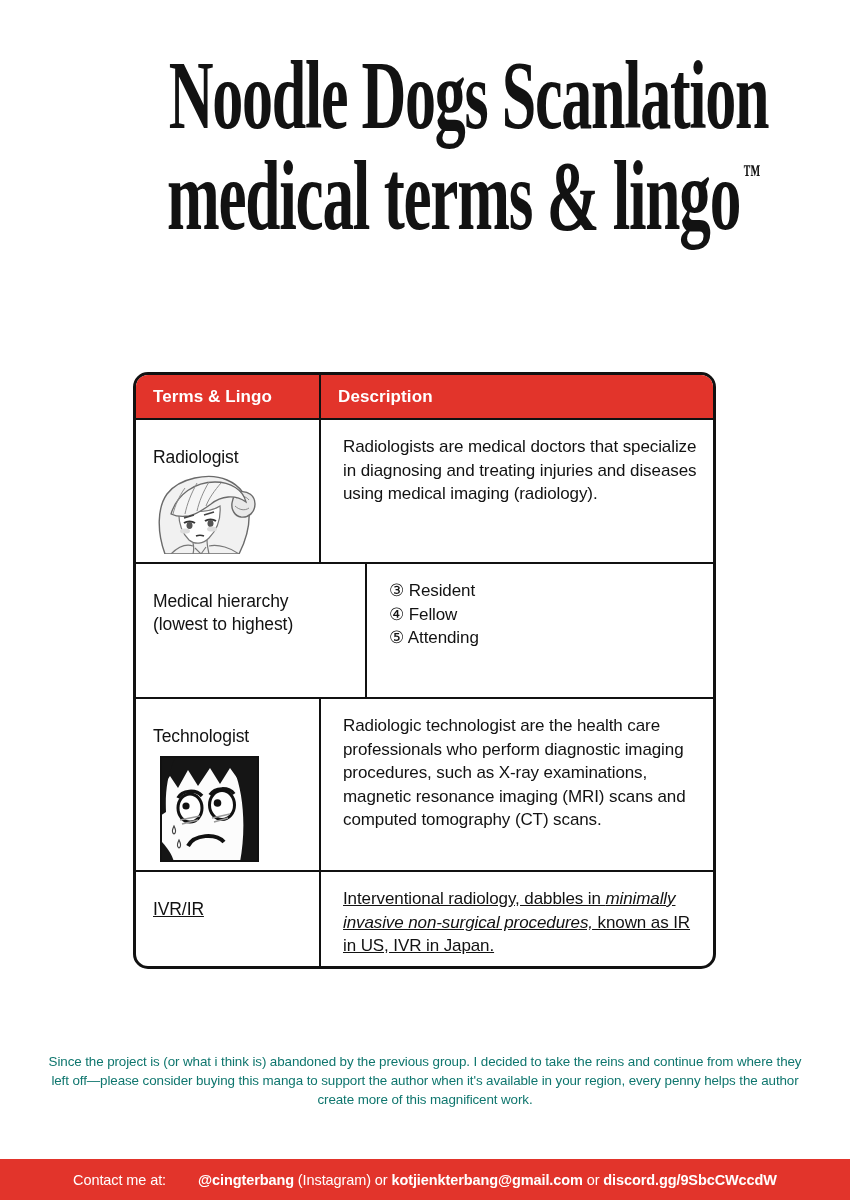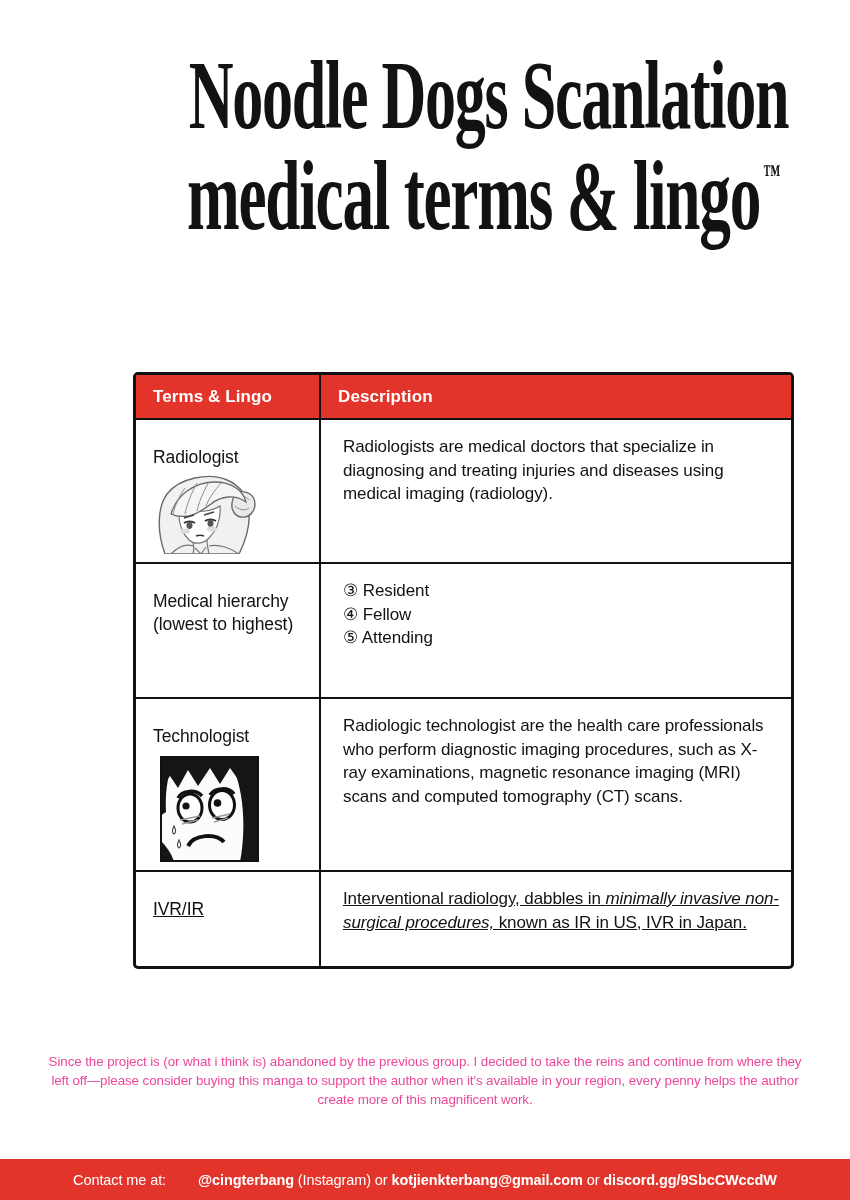--- a/index.html
+++ b/index.html
@@ -13,21 +13,20 @@
     color: #121212;
   }
 
   
   .title-block {
     position: absolute;
     top: 50px;
     left: 0;
     right: 0;
     text-align: center;
-    margin-left: 20px;
   }
   .title-line { white-space: nowrap; }
   .title-line .tspan {
     display: inline-block;
     font-family: "Liberation Serif", serif;
     font-weight: 700;
     letter-spacing: -2px;
     transform: scaleX(0.64);
     transform-origin: center;
     white-space: nowrap;
@@ -42,23 +41,23 @@
     vertical-align: 46px;
     letter-spacing: 0;
     margin-left: 5px;
   }
 
   
   .terms-table {
     position: absolute;
     top: 372px;
     left: 133px;
-    width: 661px;
+    width: 583px;
     border: 3px solid #111;
-    border-radius: 5px;
+    border-radius: 15px;
     overflow: hidden;
     background: #fff;
     box-sizing: border-box;
   }
   .thead {
     display: grid;
     grid-template-columns: 183px 1fr;
     background: #E2342B;
     color: #ffffff;
   }
@@ -83,40 +82,40 @@
     margin-top: 11px;
   }
   .cell.desc {
     border-left: 2.5px solid #111;
     padding: 15px 12px 2px 22px;
     font-size: 17px;
     letter-spacing: -0.1px;
     line-height: 23.5px;
   }
   .row-radiologist { min-height: 121px; }
-  .row-hierarchy   { min-height: 133px; }
+  .row-hierarchy   { min-height: 133px; gap: 46px; }
   .row-technologist{ min-height: 138px; }
   .row-ivr         { min-height: 94px; text-decoration: underline; }
   .hier-item { line-height: 23.5px; }
   .italic { font-style: italic; }
   .term-illustration { display: block; margin-top: 5px; }
   .radiologist-art { margin-left: -2px; }
   .technologist-art { margin-left: 7px; margin-top: 8px; }
 
   
   .note {
     position: absolute;
     top: 1040px;
     left: 45px;
     width: 760px;
     text-align: center;
     font-size: 13.4px;
     line-height: 18.6px;
     letter-spacing: -0.1px;
-    color: #ec4899;
+    color: #0f766e;
   }
 
   
   .contact-bar {
     position: absolute;
     left: 0;
     right: 0;
     top: 1159px;
     bottom: 0;
     background: #E2342B;

